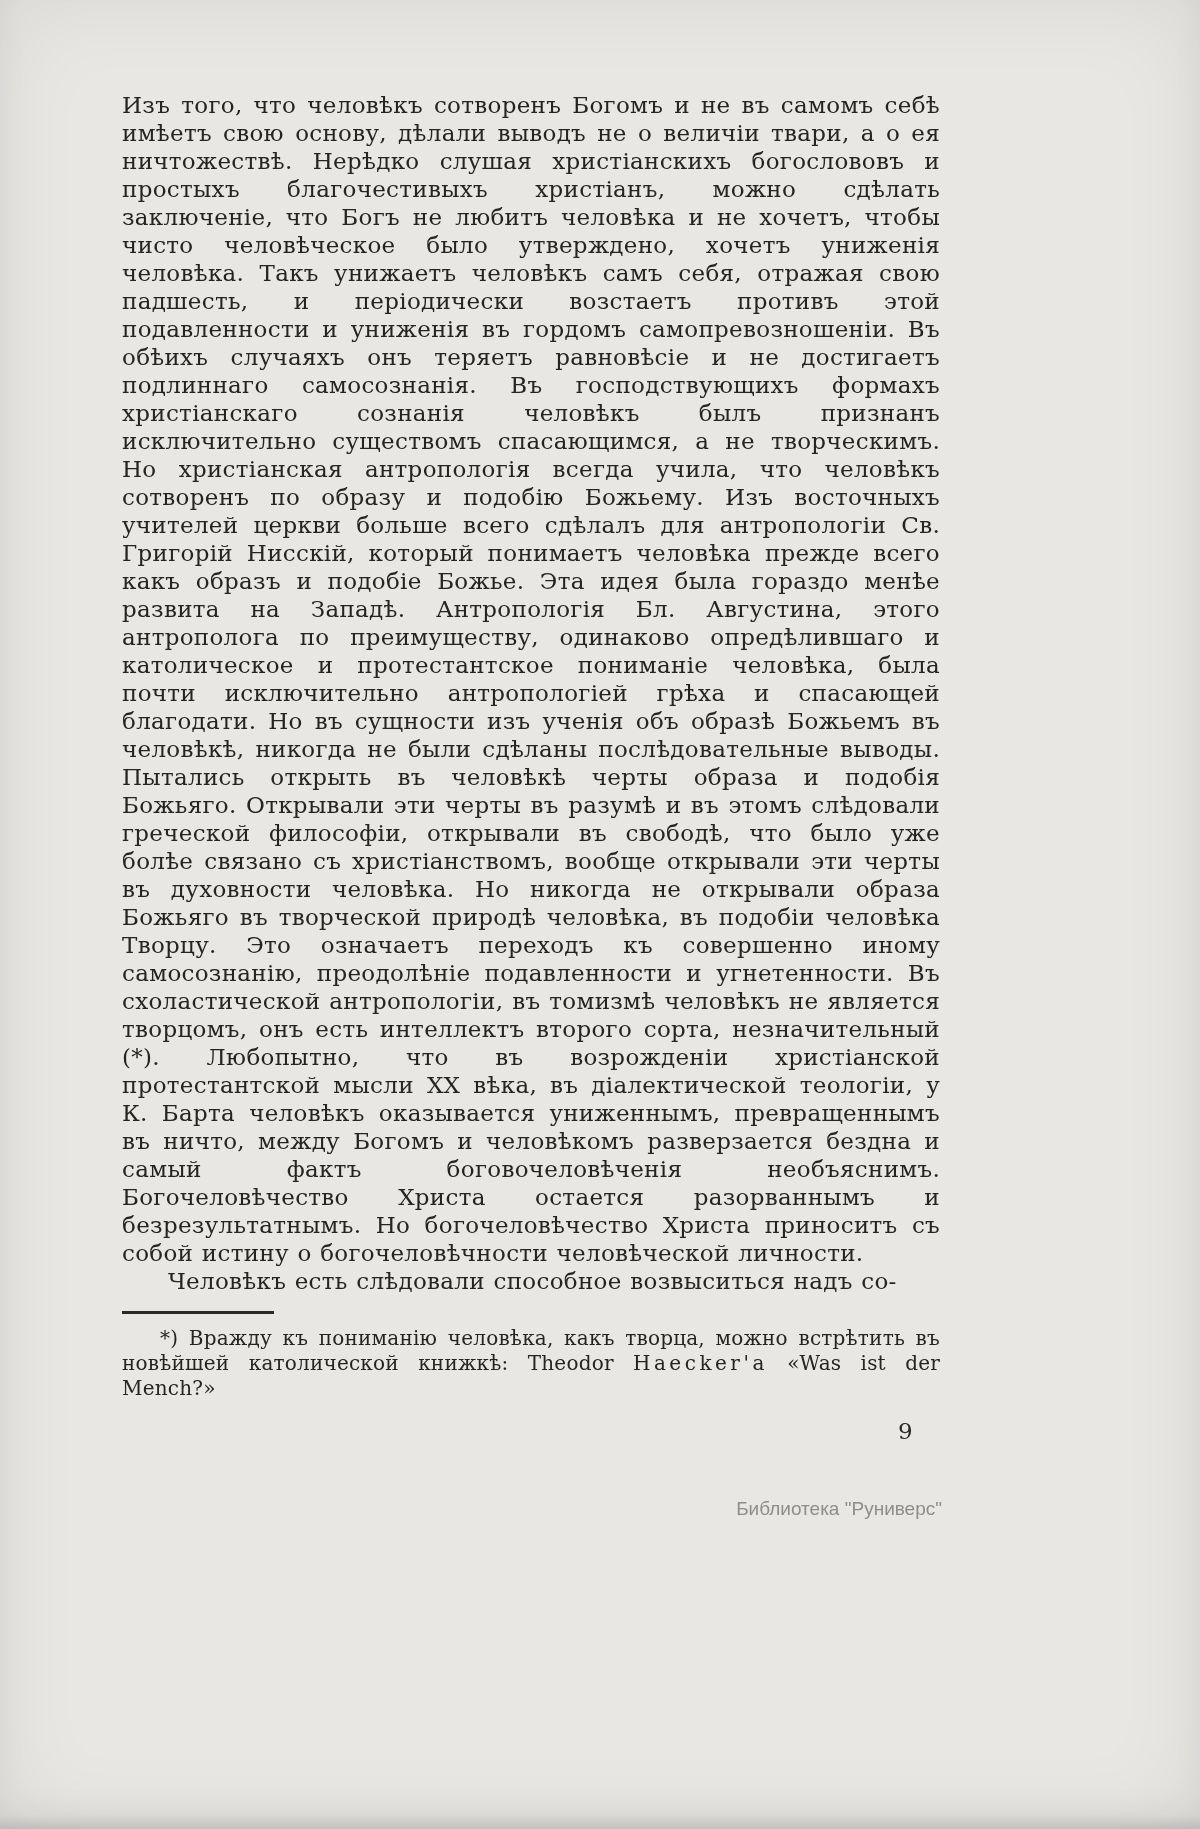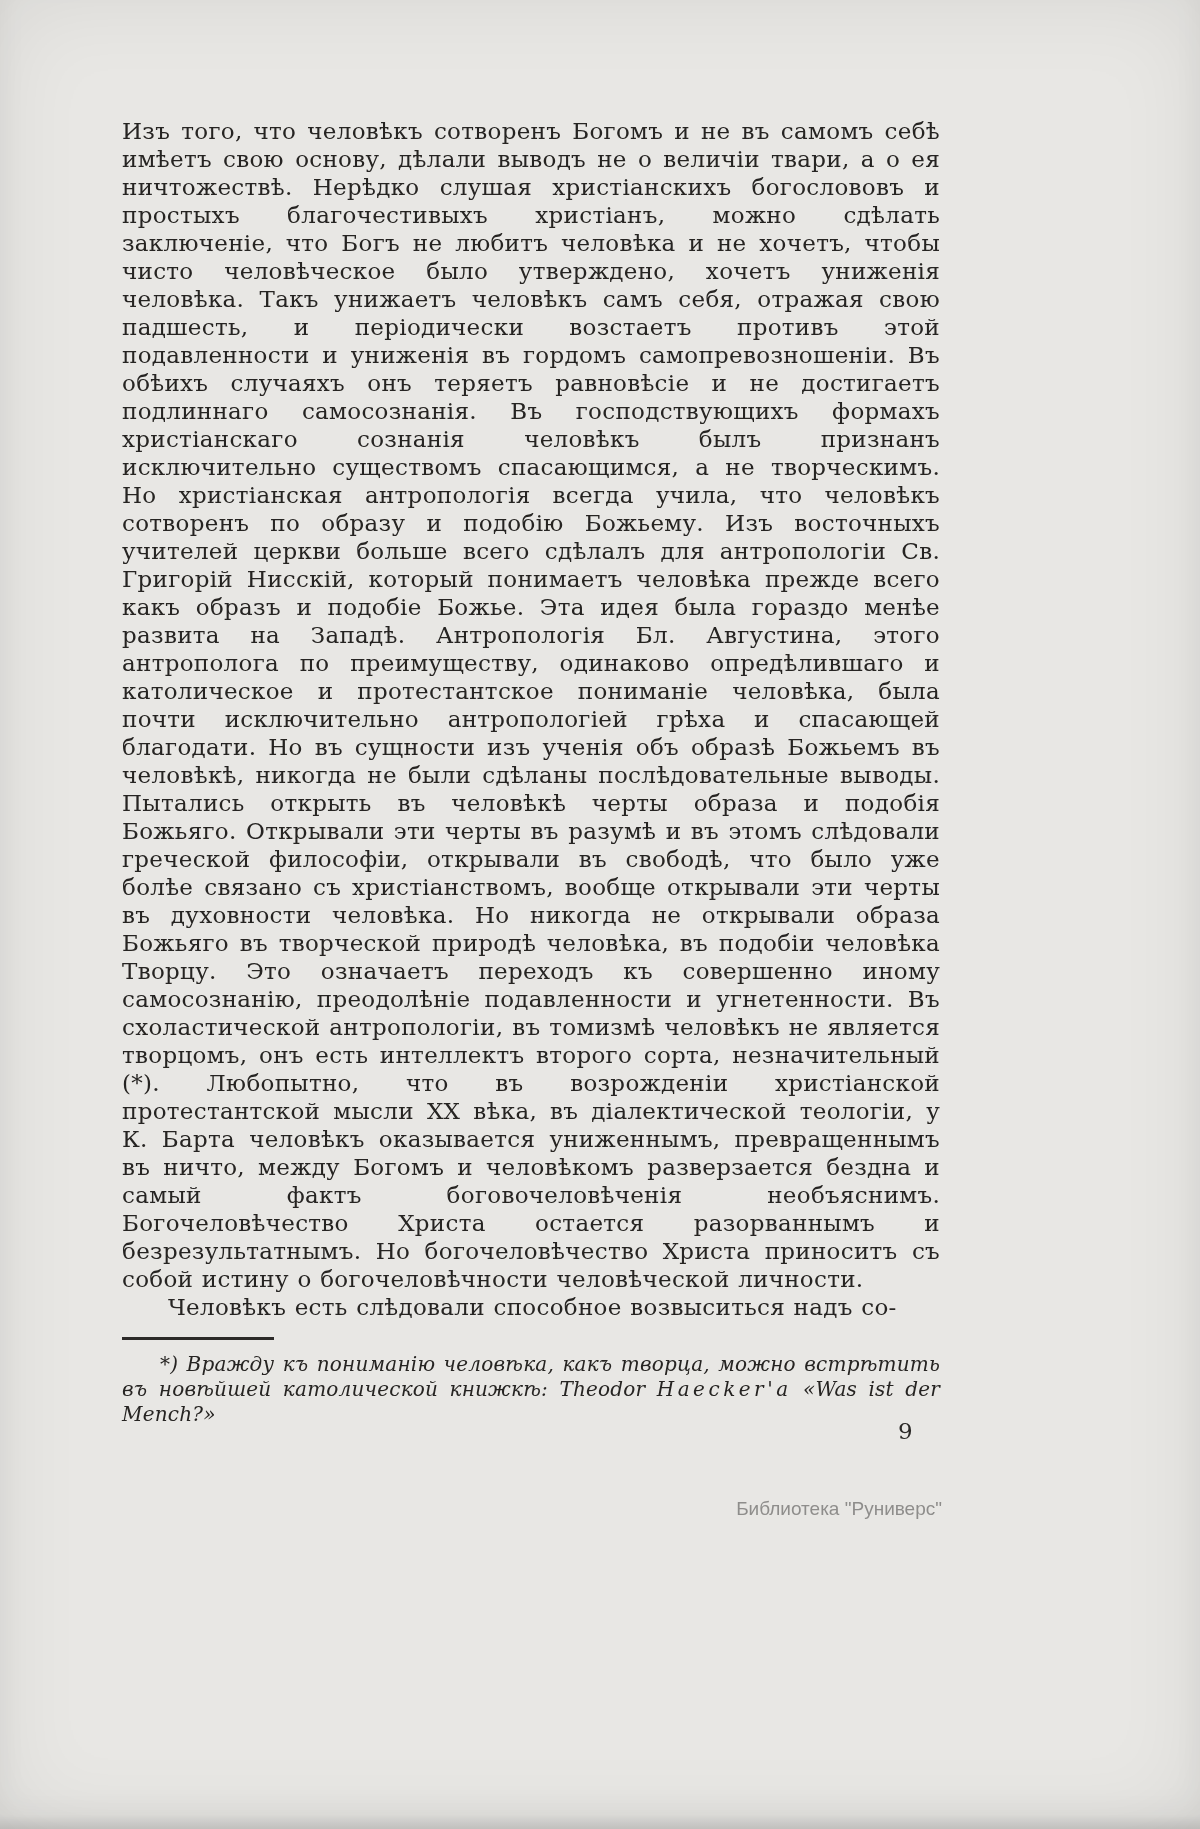--- a/index.html
+++ b/index.html
@@ -23,21 +23,21 @@
     content: "";
     position: absolute;
     left: 0; right: 0; bottom: 0;
     height: 14px;
     background: linear-gradient(to bottom, rgba(0,0,0,0), rgba(0,0,0,0.10));
     pointer-events: none;
   }
   .text-block {
     position: absolute;
     left: 122px;
-    top: 117px;
+    top: 91px;
     width: 818px;
   }
   .body-para {
     font-size: 23px;
     line-height: 28px;
     text-align: justify;
     letter-spacing: 0.3px;
     word-spacing: 1px;
     margin: 0;
     text-rendering: optimizeLegibility;
@@ -50,21 +50,20 @@
     height: 0;
     border-top: 3px solid #2c2a28;
     margin: 16px 0 12px 0;
   }
   .footnote {
     font-size: 20px;
     line-height: 25px;
     text-align: justify;
     letter-spacing: 0.2px;
     margin: 0;
-    font-style: italic;
   }
   .footnote .first-line-indent {
     display: inline-block;
     width: 38px;
   }
   .spaced-name {
     letter-spacing: 3.5px;
   }
   .page-number {
     position: absolute;

